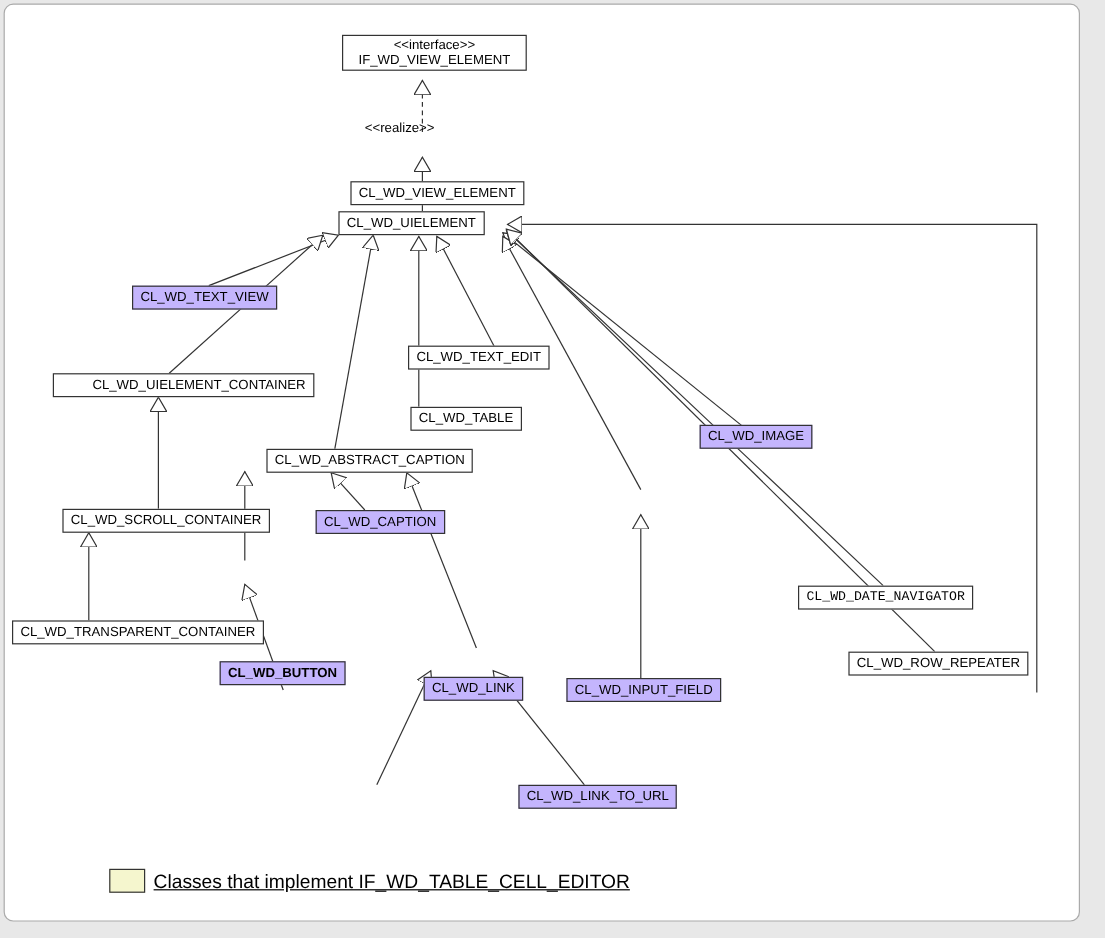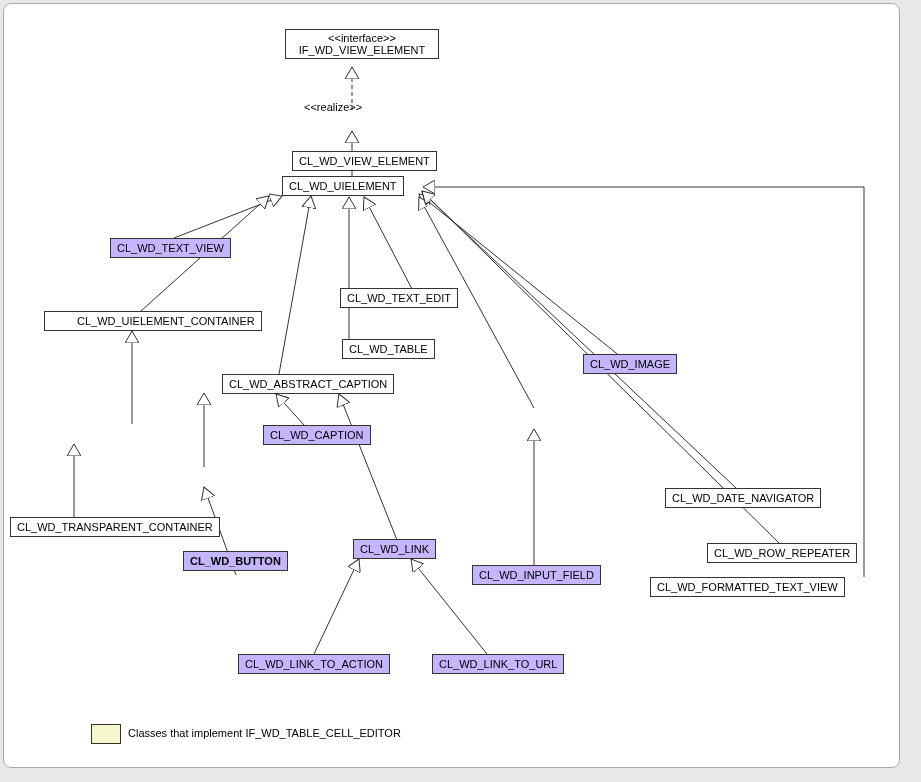--- a/index.html
+++ b/index.html
@@ -43,21 +43,22 @@
   }
   .swatch {
     position: absolute;
     width: 28px;
     height: 18px;
     background: #F5F6CE;
     border: 1px solid #333;
   }
   .legend-text {
     position: absolute;
-    font-size: 11px;
+    font-size: 16px;
+    text-decoration: underline;
   }
   .label {
     position: absolute;
     font-size: 11px;
     z-index: 3;
     background: transparent;
     margin-top: 12px;
   }
   svg.lines {
     position: absolute;
@@ -142,39 +143,38 @@
 
     <div class="node" style="left:40px; top:307px;padding-left:32px;"><span>CL_WD_UIELEMENT_CONTAINER</span></div>
 
     <div class="node" style="left:306px; top:335px;margin-left:32px;"><span>CL_WD_TABLE</span></div>
 
     <div class="node impl" style="left:579px; top:350px;"><span>CL_WD_IMAGE</span></div>
 
     <div class="node" style="left:176px; top:370px;margin-left:42px;"><span>CL_WD_ABSTRACT_CAPTION</span></div>
 
 
+    <div class="node" style="left:48px; top:420px;"><span>CL_WD_SCROLL_CONTAINER</span></div>
 
     <div class="node impl" style="left:259px; top:421px;"><span>CL_WD_CAPTION</span></div>
 
-    <div class="node" style="left:661px; top:484px;"><span>CL_WD_DATE_NAVIGATOR</span></div>
+    <div class="node" style="left:661px; top:484px;font-family:Liberation Mono, monospace;"><span>CL_WD_DATE_NAVIGATOR</span></div>
 
 
     <div class="node" style="left:6px; top:513px;"><span>CL_WD_TRANSPARENT_CONTAINER</span></div>
 
     <div class="node" style="left:703px; top:539px;"><span>CL_WD_ROW_REPEATER</span></div>
 
-    <div class="node impl" style="left:349px; top:535px;"><span>CL_WD_LINK</span></div>
+    <div class="node impl" style="left:349px; top:560px;"><span>CL_WD_LINK</span></div>
 
     <div class="node impl" style="left:468px; top:561px;"><span>CL_WD_INPUT_FIELD</span></div>
 
-    <div class="node" style="left:646px; top:573px;"><span>CL_WD_FORMATTED_TEXT_VIEW</span></div>
 
     <div class="node impl" style="left:179px; top:547px;font-weight:bold;"><span>CL_WD_BUTTON</span></div>
 
-    <div class="node impl" style="left:234px; top:650px;"><span>CL_WD_LINK_TO_ACTION</span></div>
 
     <div class="node impl" style="left:428px; top:650px;"><span>CL_WD_LINK_TO_URL</span></div>
 
     <div class="swatch" style="left:87px; top:720px;"></div>
     <div class="legend-text" style="left:124px; top:723px;">Classes that implement IF_WD_TABLE_CELL_EDITOR</div>
 
   </div>
 </div>
 
 </body></html>

